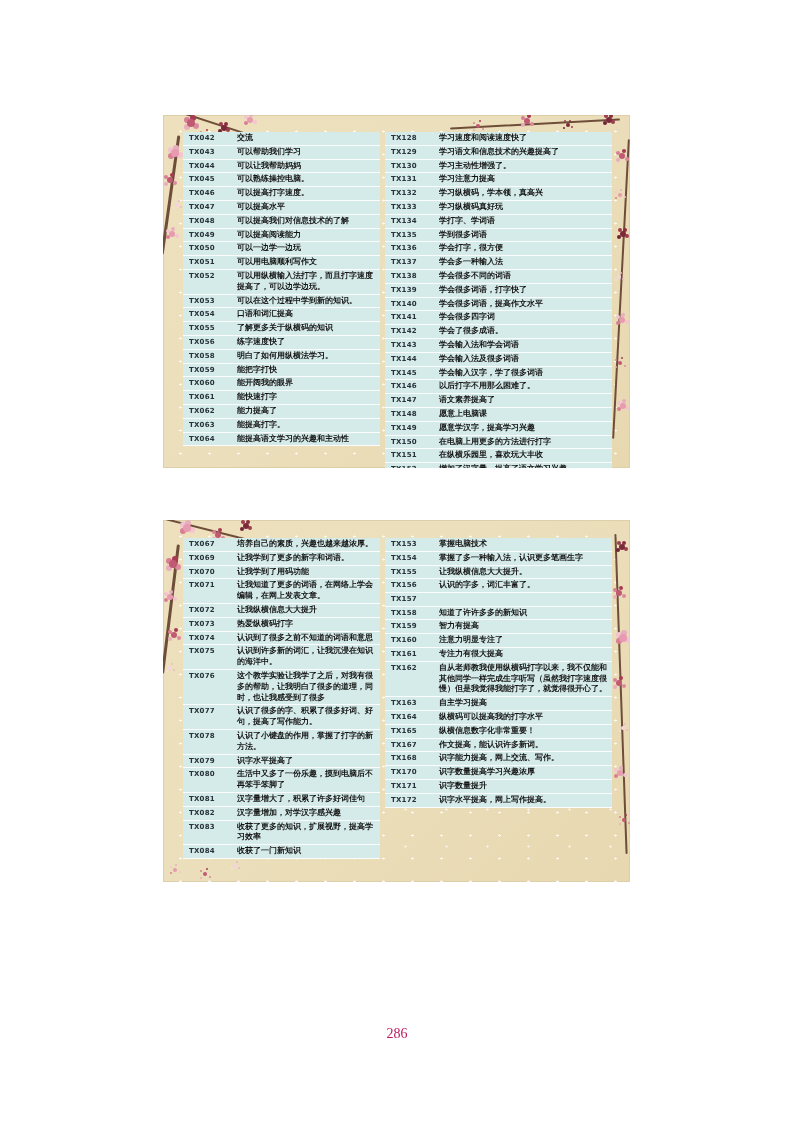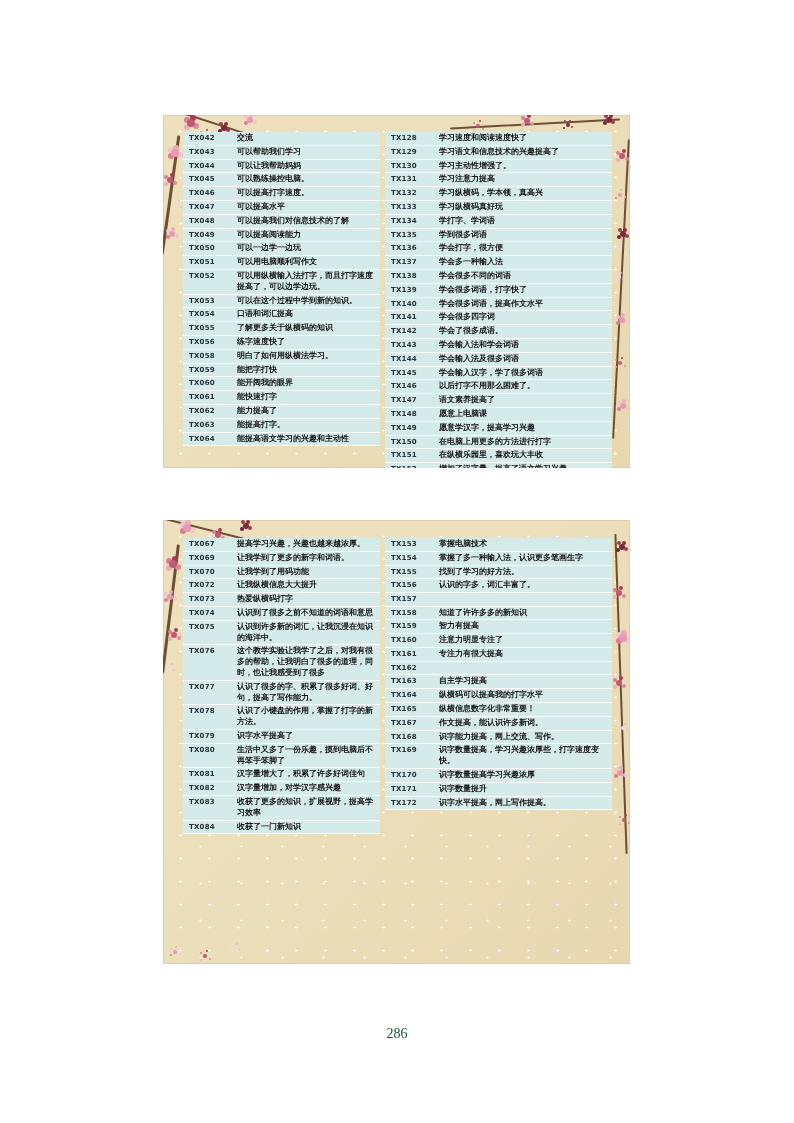--- a/index.html
+++ b/index.html
@@ -18,21 +18,21 @@
   .panel::before{ 
     content:"";position:absolute;inset:0;
     background-image:
       radial-gradient(rgba(255,255,255,.85) 1px, transparent 1.6px),
       radial-gradient(rgba(255,255,255,.6) 1px, transparent 1.5px);
     background-size:29px 23px,41px 37px;
     background-position:3px 5px,17px 12px;
     pointer-events:none;
   }
   #panel1{top:115px;height:353px;}
-  #panel2{top:520px;height:444px;}
+  #panel2{top:520px;height:362px;}
   .table-wrap{
     position:absolute;z-index:2;display:flex;
   }
   #panel1 .table-wrap{left:20px;top:17px;width:429px;}
   #panel2 .table-wrap{left:20px;top:18px;width:429px;}
   .half{display:flex;flex-direction:column;}
   .half.left{width:197px;margin-right:5px;}
   .half.right{flex:1;}
   .t-row{
     display:flex;align-items:flex-start;
@@ -57,21 +57,21 @@
   .f-md{width:6px;height:6px;}
   .f-sm{width:4px;height:4px;}
   .c-rose{background:#c05a73;box-shadow:5px 3px 0 -1px #da8ba0,-4px 4px 0 -1px #e7aebd,2px -5px 0 -1px #a83a52,-4px -3px 0 -1px #d87f96;}
   .c-pink{background:#e79ab0;box-shadow:5px 2px 0 -1px #f2c3d0,-4px 3px 0 -1px #d87f96,1px -5px 0 -1px #e7aebd,-4px -3px 0 -1px #f2c3d0;}
   .c-maroon{background:#7c2a3a;box-shadow:4px 2px 0 -1px #9c3d50,-4px 3px 0 -1px #6e2433,2px -4px 0 -1px #8a2f42,-3px -4px 0 -1px #9c3d50;}
   .c-light{background:#f4d4dd;box-shadow:4px 2px 0 -1px #eab7c6,-3px 3px 0 -1px #f6e0e6,2px -4px 0 -1px #eab7c6;}
   .branch{position:absolute;background:#6f4e39;border-radius:2px;}
   .page-number{
     position:absolute;left:0;right:0;top:1026px;text-align:center;
     font-family:"Liberation Serif","DejaVu Serif",serif;
-    font-size:14px;color:#14532d;
+    font-size:14px;color:#be185d;
   }
 </style>
 </head>
 <body>
 
 <div class="page">
 
   <div class="panel" id="panel1">
     <div class="decor" style="left:0;top:0;width:200px;height:160px;">
       <div class="branch" style="left:2px;top:6px;width:90px;height:2px;transform:rotate(18deg);"></div>
@@ -322,31 +322,35 @@
     </div>
     <div class="decor" style="left:0;bottom:0;width:120px;height:40px;">
       <div class="flower f-sm c-pink" style="left:10px;bottom:10px;"></div>
       <div class="flower f-sm c-rose" style="left:40px;bottom:6px;"></div>
       <div class="flower f-sm c-light" style="left:70px;bottom:14px;"></div>
     </div>
     <div class="table-wrap">
       <div class="half left">
           <div class="t-row">
             <span class="t-id">TX067</span>
-            <span class="t-text">提高学习兴趣，兴趣也越来越浓厚。</span>
+            <span class="t-text">培养自己的素质，兴趣也越来越浓厚。</span>
           </div>
           <div class="t-row">
             <span class="t-id">TX069</span>
             <span class="t-text">让我学到了更多的新字和词语。</span>
           </div>
           <div class="t-row">
             <span class="t-id">TX070</span>
             <span class="t-text">让我学到了用码功能</span>
           </div>
           <div class="t-row">
+            <span class="t-id">TX071</span>
+            <span class="t-text">让我知道了更多的词语，在网络上学会编辑，在网上发表文章。</span>
+          </div>
+          <div class="t-row">
             <span class="t-id">TX072</span>
             <span class="t-text">让我纵横信息大大提升</span>
           </div>
           <div class="t-row">
             <span class="t-id">TX073</span>
             <span class="t-text">热爱纵横码打字</span>
           </div>
           <div class="t-row">
             <span class="t-id">TX074</span>
             <span class="t-text">认识到了很多之前不知道的词语和意思</span>
@@ -396,21 +400,21 @@
           <div class="t-row">
             <span class="t-id">TX153</span>
             <span class="t-text">掌握电脑技术</span>
           </div>
           <div class="t-row">
             <span class="t-id">TX154</span>
             <span class="t-text">掌握了多一种输入法，认识更多笔画生字</span>
           </div>
           <div class="t-row">
             <span class="t-id">TX155</span>
-            <span class="t-text">找到了学习的好方法。</span>
+            <span class="t-text">让我纵横信息大大提升。</span>
           </div>
           <div class="t-row">
             <span class="t-id">TX156</span>
             <span class="t-text">认识的字多，词汇丰富了。</span>
           </div>
           <div class="t-row">
             <span class="t-id">TX157</span>
           </div>
           <div class="t-row">
             <span class="t-id">TX158</span>
@@ -423,44 +427,41 @@
           <div class="t-row">
             <span class="t-id">TX160</span>
             <span class="t-text">注意力明显专注了</span>
           </div>
           <div class="t-row">
             <span class="t-id">TX161</span>
             <span class="t-text">专注力有很大提高</span>
           </div>
           <div class="t-row">
             <span class="t-id">TX162</span>
+            <span class="t-text">自从老师教我使用纵横码打字以来，我不仅能和其他同学一样完成生字听写（虽然我打字速度很慢）但是我觉得我能打字了，就觉得很开心了。</span>
           </div>
           <div class="t-row">
             <span class="t-id">TX163</span>
             <span class="t-text">自主学习提高</span>
           </div>
           <div class="t-row">
             <span class="t-id">TX164</span>
             <span class="t-text">纵横码可以提高我的打字水平</span>
           </div>
           <div class="t-row">
             <span class="t-id">TX165</span>
             <span class="t-text">纵横信息数字化非常重要！</span>
           </div>
           <div class="t-row">
             <span class="t-id">TX167</span>
             <span class="t-text">作文提高，能认识许多新词。</span>
           </div>
           <div class="t-row">
             <span class="t-id">TX168</span>
             <span class="t-text">识字能力提高，网上交流、写作。</span>
-          </div>
-          <div class="t-row">
-            <span class="t-id">TX169</span>
-            <span class="t-text">识字数量提高，学习兴趣浓厚些，打字速度变快。</span>
           </div>
           <div class="t-row">
             <span class="t-id">TX170</span>
             <span class="t-text">识字数量提高学习兴趣浓厚</span>
           </div>
           <div class="t-row">
             <span class="t-id">TX171</span>
             <span class="t-text">识字数量提升</span>
           </div>
           <div class="t-row">

